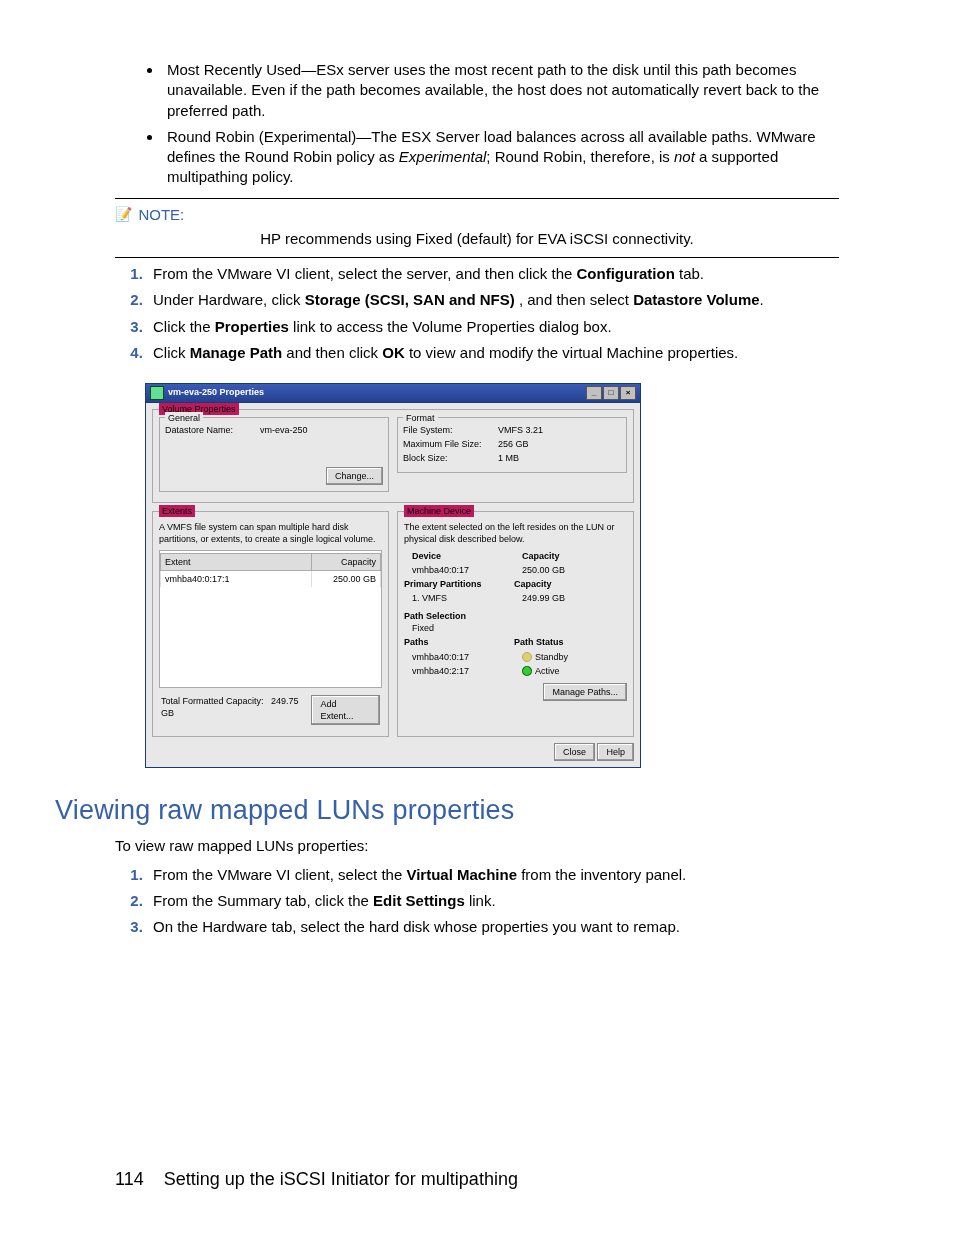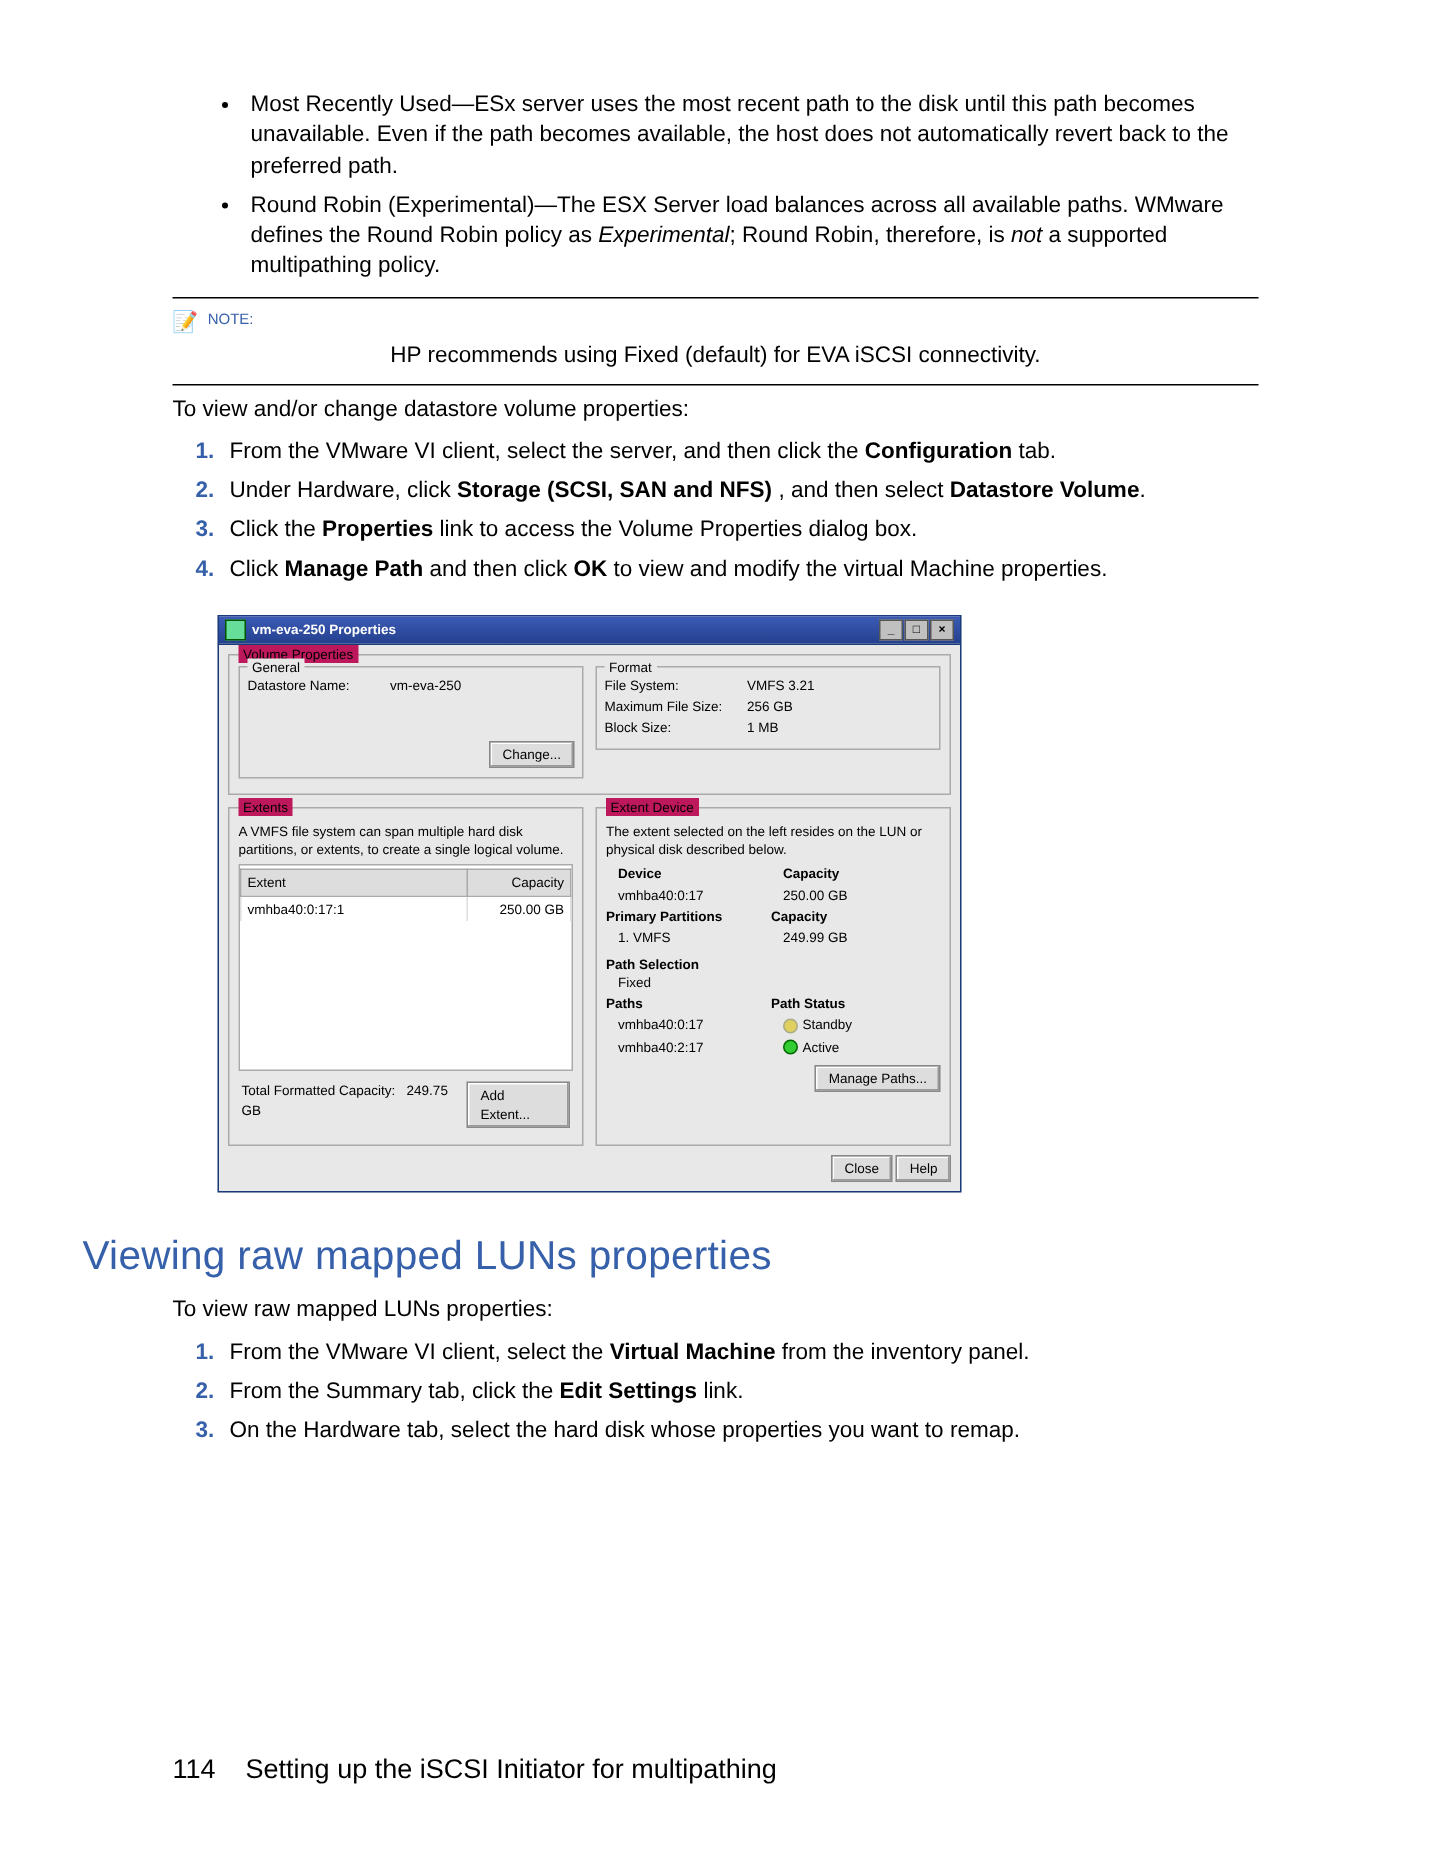--- a/index.html
+++ b/index.html
@@ -15,21 +15,21 @@
     height: 1235px;
     padding: 60px 115px 40px 115px;
     box-sizing: border-box;
     position: relative;
   }
   ul.bullet { list-style: disc; padding-left: 48px; margin: 0 0 10px 0; }
   ul.bullet li { margin-bottom: 6px; padding-left: 4px; }
   .hr { border: 0; border-top: 1.5px solid #000; margin: 8px 0 6px 0; }
   .note-row { display: flex; align-items: center; margin: 2px 0 4px 0; }
   .note-icon { font-size: 14px; margin-right: 6px; color: #2a4f8a; }
-  .note-label { color: #3660aa; font-weight: 400; font-size: 10px; }
+  .note-label { color: #3660aa; font-weight: 400; font-size: 15px; }
   .note-body { margin: 2px 0 4px 0; text-align: center; }
   h2.subhead { color: #3660aa; font-weight: 300; font-size: 27px; margin: 24px 0 8px -60px; letter-spacing: 0.2px; }
   .intro { margin: 4px 0 8px 0; }
   ol.steps { padding-left: 32px; margin: 4px 0; }
   ol.steps li { margin: 6px 0; padding-left: 6px; }
   ol.steps li::marker { color: #3660aa; font-weight: bold; }
   b { font-weight: bold; }
   i { font-style: italic; }
 
   
@@ -91,21 +91,20 @@
   </ul>
 
   <hr class="hr">
   <div class="note-row">
     <span class="note-icon">📝</span>
     <span class="note-label">NOTE:</span>
   </div>
   <div class="note-body">HP recommends using Fixed (default) for EVA iSCSI connectivity.</div>
   <hr class="hr">
 
-  <div class="intro">To view and/or change datastore volume properties:</div>
   <ol class="steps">
     <li><span>From the VMware VI client, select the server, and then click the </span><b>Configuration</b><span> tab.</span></li>
     <li><span>Under Hardware, click </span><b>Storage (SCSI, SAN and NFS)</b><span> , and then select </span><b>Datastore Volume</b><span>.</span></li>
     <li><span>Click the </span><b>Properties</b><span> link to access the Volume Properties dialog box.</span></li>
     <li><span>Click </span><b>Manage Path</b><span> and then click </span><b>OK</b><span> to view and modify the virtual Machine properties.</span></li>
   </ol>
 
   <div class="figure">
     <div class="dlg">
       <div class="dlg-title">
@@ -166,21 +165,21 @@
               </tbody>
                 </table>
             </div>
             <div class="foot-row">
               <span><span>Total Formatted Capacity:</span>&nbsp;&nbsp;&nbsp;<span>249.75 GB</span></span>
               <span class="btn">Add Extent...</span>
             </div>
           </div>
 
           <div class="col group colR" style="margin-bottom:0;">
-            <span class="group-title">Extent Device</span>
+            <span class="group-title">Machine Device</span>
             <div style="margin:4px 0;">The extent selected on the left resides on the LUN or physical disk described below.</div>
             <div class="row hdr">
                 <span class="c1">Device</span>
                 <span>Capacity</span>
               </div>
             <div class="row">
                 <span class="c1">vmhba40:0:17</span>
                 <span>250.00 GB</span>
               </div>
             <div class="row hdr" style="margin-left:0;">

